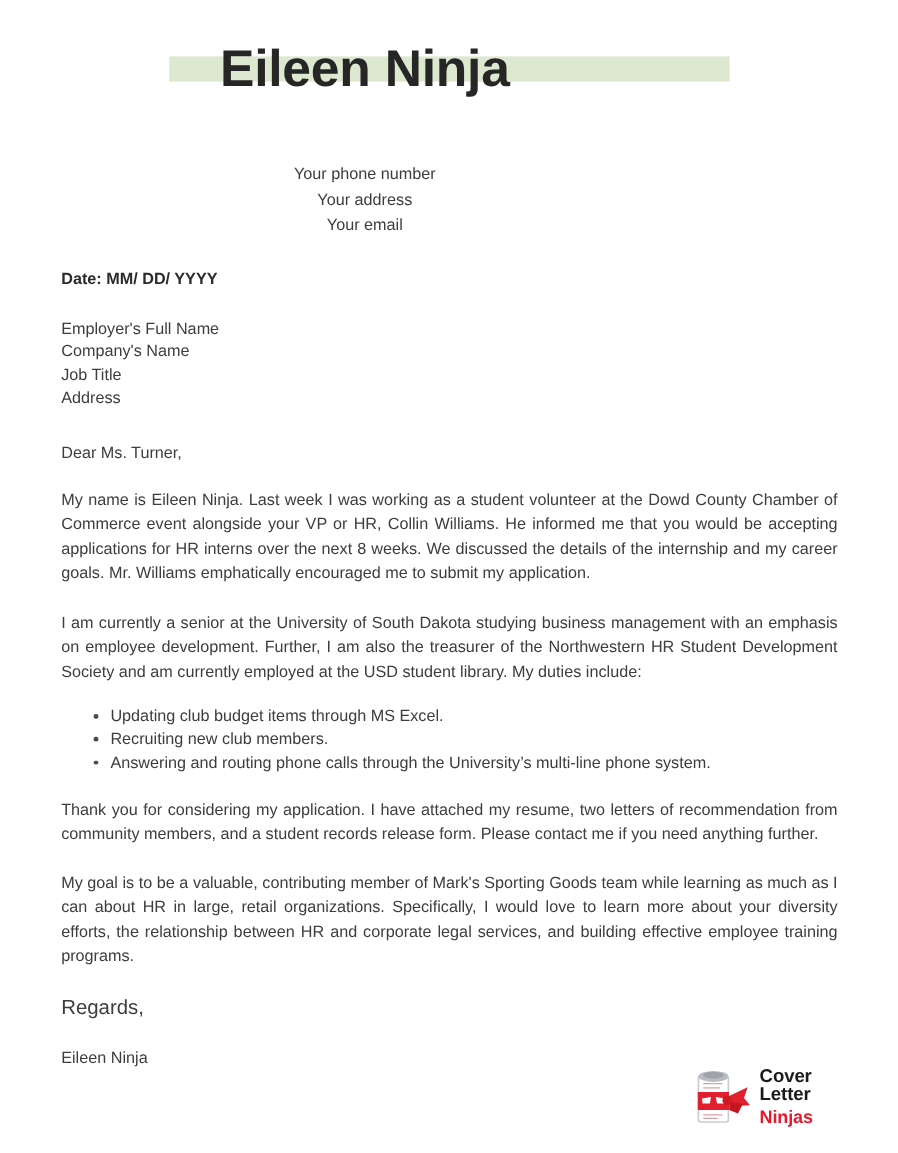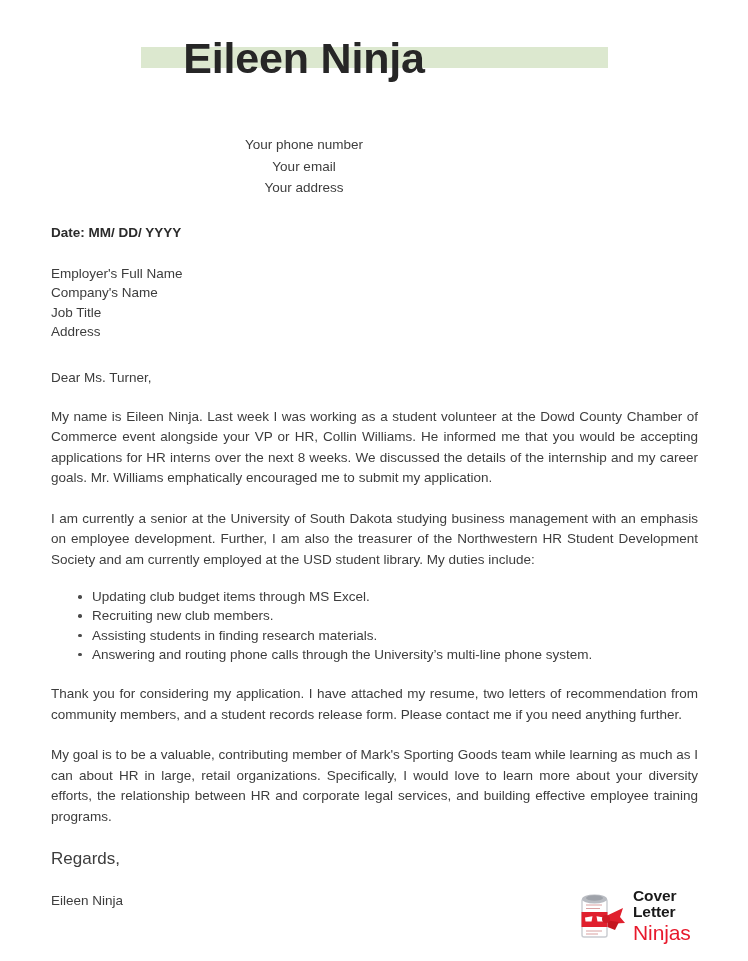--- a/index.html
+++ b/index.html
@@ -149,40 +149,40 @@
     line-height: 1;
   }
   .logo-text-top {
     font-size: 15.5px;
     font-weight: bold;
     color: #1a1a1a;
     letter-spacing: -0.1px;
   }
   .logo-text-bottom {
     margin-top: 3px;
-    font-size: 21px;
-    font-weight: normal;
+    font-size: 15px;
+    font-weight: bold;
     color: #e8192c;
     letter-spacing: -0.1px;
   }
 </style>
 </head>
 <body>
 
 <div class="page">
 
   <div class="header">
     <div class="name-highlight"></div>
     <h1 class="name">Eileen Ninja</h1>
   </div>
 
   <div class="contact">
     <div class="contact-line">Your phone number</div>
+    <div class="contact-line">Your address</div>
     <div class="contact-line">Your email</div>
-    <div class="contact-line">Your address</div>
   </div>
 
   <div class="letter">
 
     <div class="date-line">Date: MM/ DD/ YYYY</div>
 
     <div class="recipient">
       <div class="recipient-line">Employer's Full Name</div>
       <div class="recipient-line">Company's Name</div>
       <div class="recipient-line">Job Title</div>
@@ -191,21 +191,20 @@
 
     <div class="salutation">Dear Ms. Turner,</div>
 
     <p class="para">My name is Eileen Ninja. Last week I was working as a student volunteer at the Dowd County Chamber of Commerce event alongside your VP or HR, Collin Williams. He informed me that you would be accepting applications for HR interns over the next 8 weeks. We discussed the details of the internship and my career goals. Mr. Williams emphatically encouraged me to submit my application.</p>
 
     <p class="para">I am currently a senior at the University of South Dakota studying business management with an emphasis on employee development. Further, I am also the treasurer of the Northwestern HR Student Development Society and am currently employed at the USD student library. My duties include:</p>
 
     <ul class="bullets">
       <li class="bullet-item">Updating club budget items through MS Excel.</li>
       <li class="bullet-item">Recruiting new club members.</li>
-      <li class="bullet-item">Assisting students in finding research materials.</li>
       <li class="bullet-item">Answering and routing phone calls through the University’s multi-line phone system.</li>
     </ul>
 
     <p class="para">Thank you for considering my application. I have attached my resume, two letters of recommendation from community members, and a student records release form. Please contact me if you need anything further.</p>
 
     <p class="para">My goal is to be a valuable, contributing member of Mark's Sporting Goods team while learning as much as I can about HR in large, retail organizations. Specifically, I would love to learn more about your diversity efforts, the relationship between HR and corporate legal services, and building effective employee training programs.</p>
 
     <div class="closing">Regards,</div>
 
     <div class="signature">Eileen Ninja</div>

